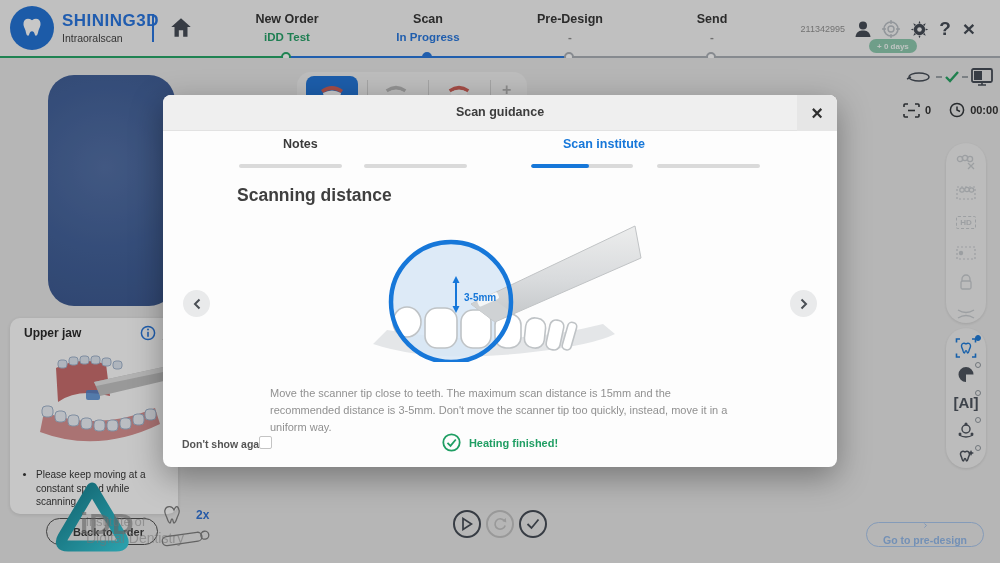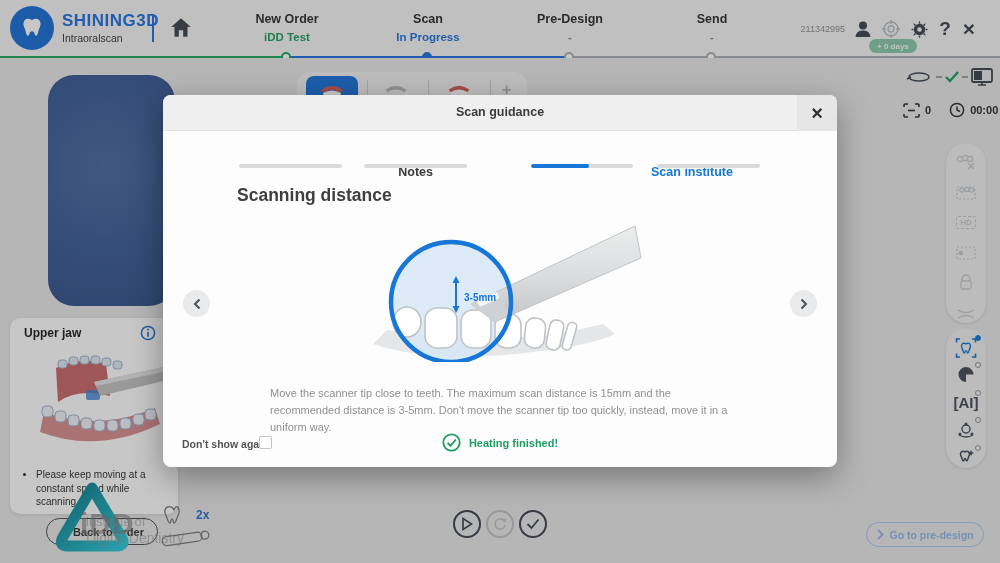--- a/index.html
+++ b/index.html
@@ -65,31 +65,31 @@
   .tp2 { left:946px; top:270px; height:140px; padding-top:9px; gap:6px; }
   .tool-item { position:relative; width:24px; height:22px; display:flex; align-items:center; justify-content:center; }
   .tool-badge { position:absolute; right:-3px; top:-2px; width:6px; height:6px; border-radius:50%; border:1.2px solid #8d949c; background:transparent; }
   .tool-badge.blue { border-color:#1677d9; background:#1677d9; }
   .hd-faint { font-size:8px; font-weight:bold; color:#c6cace; border:1px dashed #c6cace; padding:1px 3px; border-radius:2px; }
   .ai-dark { font-size:15px; font-weight:bold; color:#474e58; }
 
   
   .circle-btn { width:28px; height:28px; border-radius:50%; border:2px solid #3f4650; display:flex; align-items:center; justify-content:center; background:transparent; }
   .circle-btn.disabled { border-color:#c2c2c2; }
-  .go-btn { left:866px; top:464px; width:118px; height:25px; border:1.5px solid #a6c4ec; border-radius:13px; display:flex; align-items:center; justify-content:center; gap:6px; font-size:10.5px; font-weight:bold; color:#8fb6e8; }
+  .go-btn { left:866px; top:464px; width:118px; height:25px; border:1.5px solid #a6c4ec; border-radius:13px; display:flex; align-items:center; justify-content:center; gap:6px; font-size:10.5px; font-weight:bold; color:#8fb6e8;flex-direction:column; }
 
   
   .dim { left:0; top:0; width:1000px; height:563px; background:rgba(33,33,33,.25); z-index:40; pointer-events:none; }
 
   
   .modal { left:163px; top:95px; width:674px; height:372px; background:#fdfdfd; border-radius:8px; z-index:60; box-shadow:0 10px 32px rgba(0,0,0,.35); }
   .modal-titlebar { left:0; top:0; width:674px; height:36px; background:#efefef; border-radius:8px 8px 0 0; border-bottom:1px solid #e2e2e2; }
   .modal-title { width:674px; top:10px; text-align:center; font-size:12.5px; font-weight:bold; color:#3c3c3c; }
   .modal-close { right:0; top:0; width:40px; height:36px; background:#e6e6e6; border-radius:0 8px 0 0; display:flex; align-items:center; justify-content:center; font-size:20px; font-weight:bold; color:#2f2f2f; cursor:pointer; }
-  .tab-label { top:42px; font-size:12.5px; font-weight:bold; text-align:right;margin-top:28px; }
+  .tab-label { top:42px; font-size:12.5px; font-weight:bold; text-align:left; }
   .tab-notes { left:120px; width:150px; color:#3a3a3a; }
   .tab-tech { left:400px; width:170px; color:#1677d9; }
   .bar { top:69px; height:3.5px; border-radius:2px; background:#dadada; overflow:hidden; }
   .bar-fill { height:100%; background:#1677d9; border-radius:2px; }
   .modal-heading { left:74px; top:90px; font-size:17.5px; font-weight:bold; color:#3f3f3f; }
   .nav-circle { width:27px; height:27px; border-radius:50%; background:#e9eaeb; display:flex; align-items:center; justify-content:center; }
   .modal-desc { left:107px; top:290px; width:460px; text-align:left; font-size:11px; color:#909090; line-height:1.55; }
   .dont-show { left:19px; top:343px; font-size:10.5px; font-weight:bold; color:#555; }
   .chkbox { left:96px; top:341px; width:13px; height:13px; border:1.5px solid #c4c4c4; border-radius:2px; background:#fff; }
   .heating { left:237px; top:338px; width:200px; display:flex; align-items:center; gap:8px; justify-content:center; }

